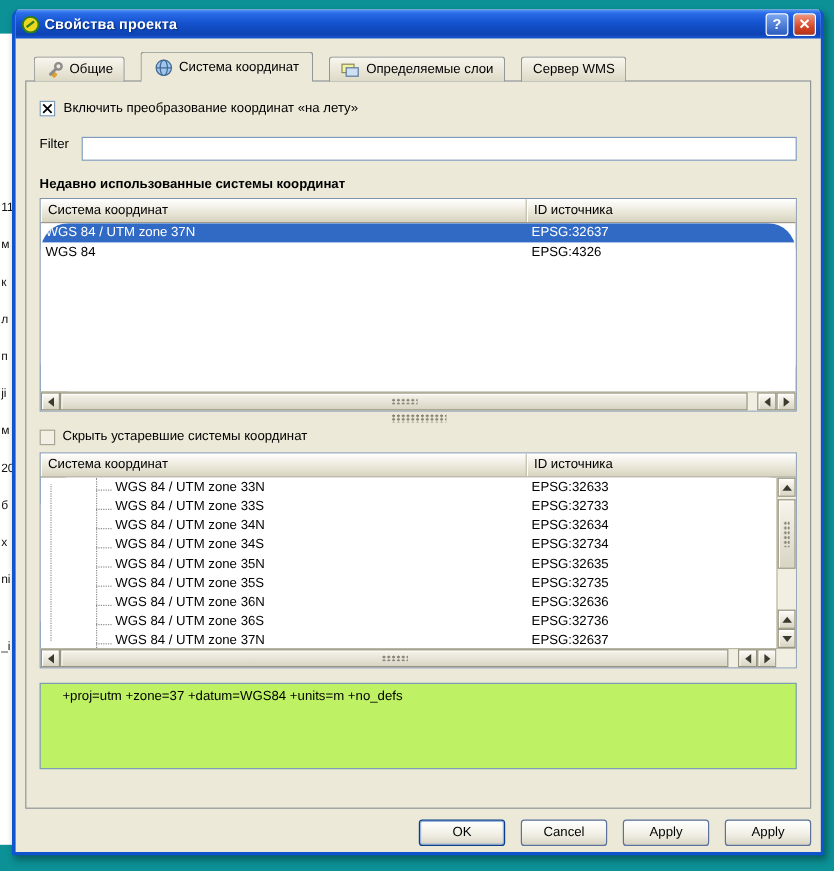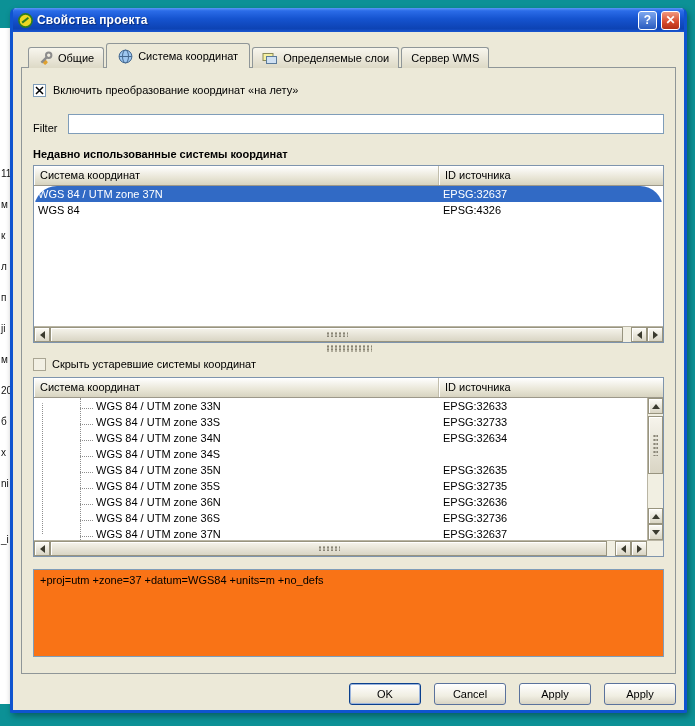--- a/index.html
+++ b/index.html
@@ -22,39 +22,39 @@
            white-space:nowrap; overflow:hidden; }
   .tb-btn { width:19px; height:19px; border:1px solid #fff; border-radius:3px; color:#fff; font-weight:bold; font-size:12px;
             display:flex; align-items:center; justify-content:center; cursor:pointer; flex:none; }
   .tb-btn.help { background:linear-gradient(180deg,#7da7ef,#2a5bbf); }
   .tb-btn.close { background:linear-gradient(180deg,#f1987e,#d6492a 60%,#b33016); }
   .app-icon { width:15px; height:15px; flex:none; display:flex; }
 
   .dlg-body { height:678px; display:flex; flex-direction:column; }
 
   
-  .tabbar { display:flex; align-items:flex-end; margin:11px 8px 0 15px; height:25px; position:relative; z-index:2; }
+  .tabbar { display:flex; align-items:flex-end; margin:11px 8px 0 15px; height:25px; position:relative; z-index:2;gap:11px; }
   .tab { display:flex; align-items:center; gap:5px; padding:3px 9px; height:21px; margin-right:2px; cursor:pointer;
          background:linear-gradient(#f8f6ee,#ddd9c6); border:1px solid #8f9698; border-bottom:none; border-radius:3px 3px 0 0;
          white-space:nowrap; }
   .tab.active { height:25px; padding:4px 11px; background:#ece9d8; position:relative; }
   .tab.active::after { content:""; position:absolute; left:0; right:0; bottom:-1px; height:2px; background:#ece9d8; }
   .ticon { display:flex; flex:none; }
 
   .pane { margin:-1px 8px 0 8px; border:1px solid #8f9698; background:#ece9d8; height:607px;
           padding:8px 11px 0 11px; position:relative; z-index:1; }
 
   
   .cb-row { display:flex; align-items:center; gap:7px; margin-top:6px; height:16px; cursor:pointer; }
   .cb { width:13px; height:13px; background:#fff; border:1px solid #7f9db9; display:flex; align-items:center;
         justify-content:center; flex:none; }
   .cb.light { background:#f2f0e4; border-color:#a9a593; }
 
   
-  .filter-row { display:flex; align-items:flex-end; gap:9px; margin-top:16px; }
+  .filter-row { display:flex; align-items:flex-start; gap:9px; margin-top:16px; }
   .flabel { width:26px; flex:none; }
   .finput { flex:1; height:20px; border:1px solid #7f9db9; background:#fff; padding:2px 4px; outline:none;
             font:11px "Liberation Sans",sans-serif; }
 
   .sec-title { font-weight:bold; margin-top:14px; height:14px; }
 
   
   .table { border:1px solid #7e94ad; background:#fff; display:flex; flex-direction:column; }
   .table.recent { margin-top:3px; height:178px; }
   .table.world  { margin-top:4px; height:180px; }
@@ -101,21 +101,21 @@
   .tri-d { width:0;height:0;border:4px solid transparent;border-bottom:none;border-top:5px solid #3a3a2e; }
 
   .splitter { height:10px; display:flex; align-items:center; justify-content:center; cursor:row-resize; }
   .grip2 { width:46px; height:7px; background-image:radial-gradient(circle,#878371 1px,transparent 1.3px);
            background-size:4px 3px; }
 
   .sec2-row { display:flex; align-items:center; margin-top:2px; height:18px; }
   .sec-title2 { font-weight:bold; flex:1; }
   .cb-row2 { display:flex; align-items:center; gap:6px; cursor:pointer; }
 
-  .proj { margin-top:12px; height:88px; border:1px solid #7f9db9; background:#f97316; padding:4px 6px; overflow:hidden;
+  .proj { margin-top:12px; height:72px; border:1px solid #7f9db9; background:#bef264; padding:4px 18px; overflow:hidden;
           font:11px "Liberation Sans",sans-serif; }
 
   
   .btnrow { display:flex; justify-content:flex-end; gap:13px; margin:9px 8px 0 0; }
   button.xp { width:72px; height:22px; font:11px "Liberation Sans",sans-serif; cursor:pointer;
               background:linear-gradient(#fff,#f0eee2 60%,#d8d4c4); border:1px solid #5a729c; border-radius:3px; }
   button.xp.default { border-color:#0a3f8c; box-shadow:inset 0 0 0 1px #9ab4dd; }
 </style>
 </head>
 <body>
@@ -264,20 +264,21 @@
                 <div class="trow tree">
                   <div class="cell c1">WGS 84 / UTM zone 33S</div>
                   <div class="cell c2">EPSG:32733</div>
                 </div>
                 <div class="trow tree">
                   <div class="cell c1">WGS 84 / UTM zone 34N</div>
                   <div class="cell c2">EPSG:32634</div>
                 </div>
                 <div class="trow tree">
                   <div class="cell c1">WGS 84 / UTM zone 34S</div>
+                  <div class="cell c2">EPSG:32734</div>
                 </div>
                 <div class="trow tree">
                   <div class="cell c1">WGS 84 / UTM zone 35N</div>
                   <div class="cell c2">EPSG:32635</div>
                 </div>
                 <div class="trow tree">
                   <div class="cell c1">WGS 84 / UTM zone 35S</div>
                   <div class="cell c2">EPSG:32735</div>
                 </div>
                 <div class="trow tree">

